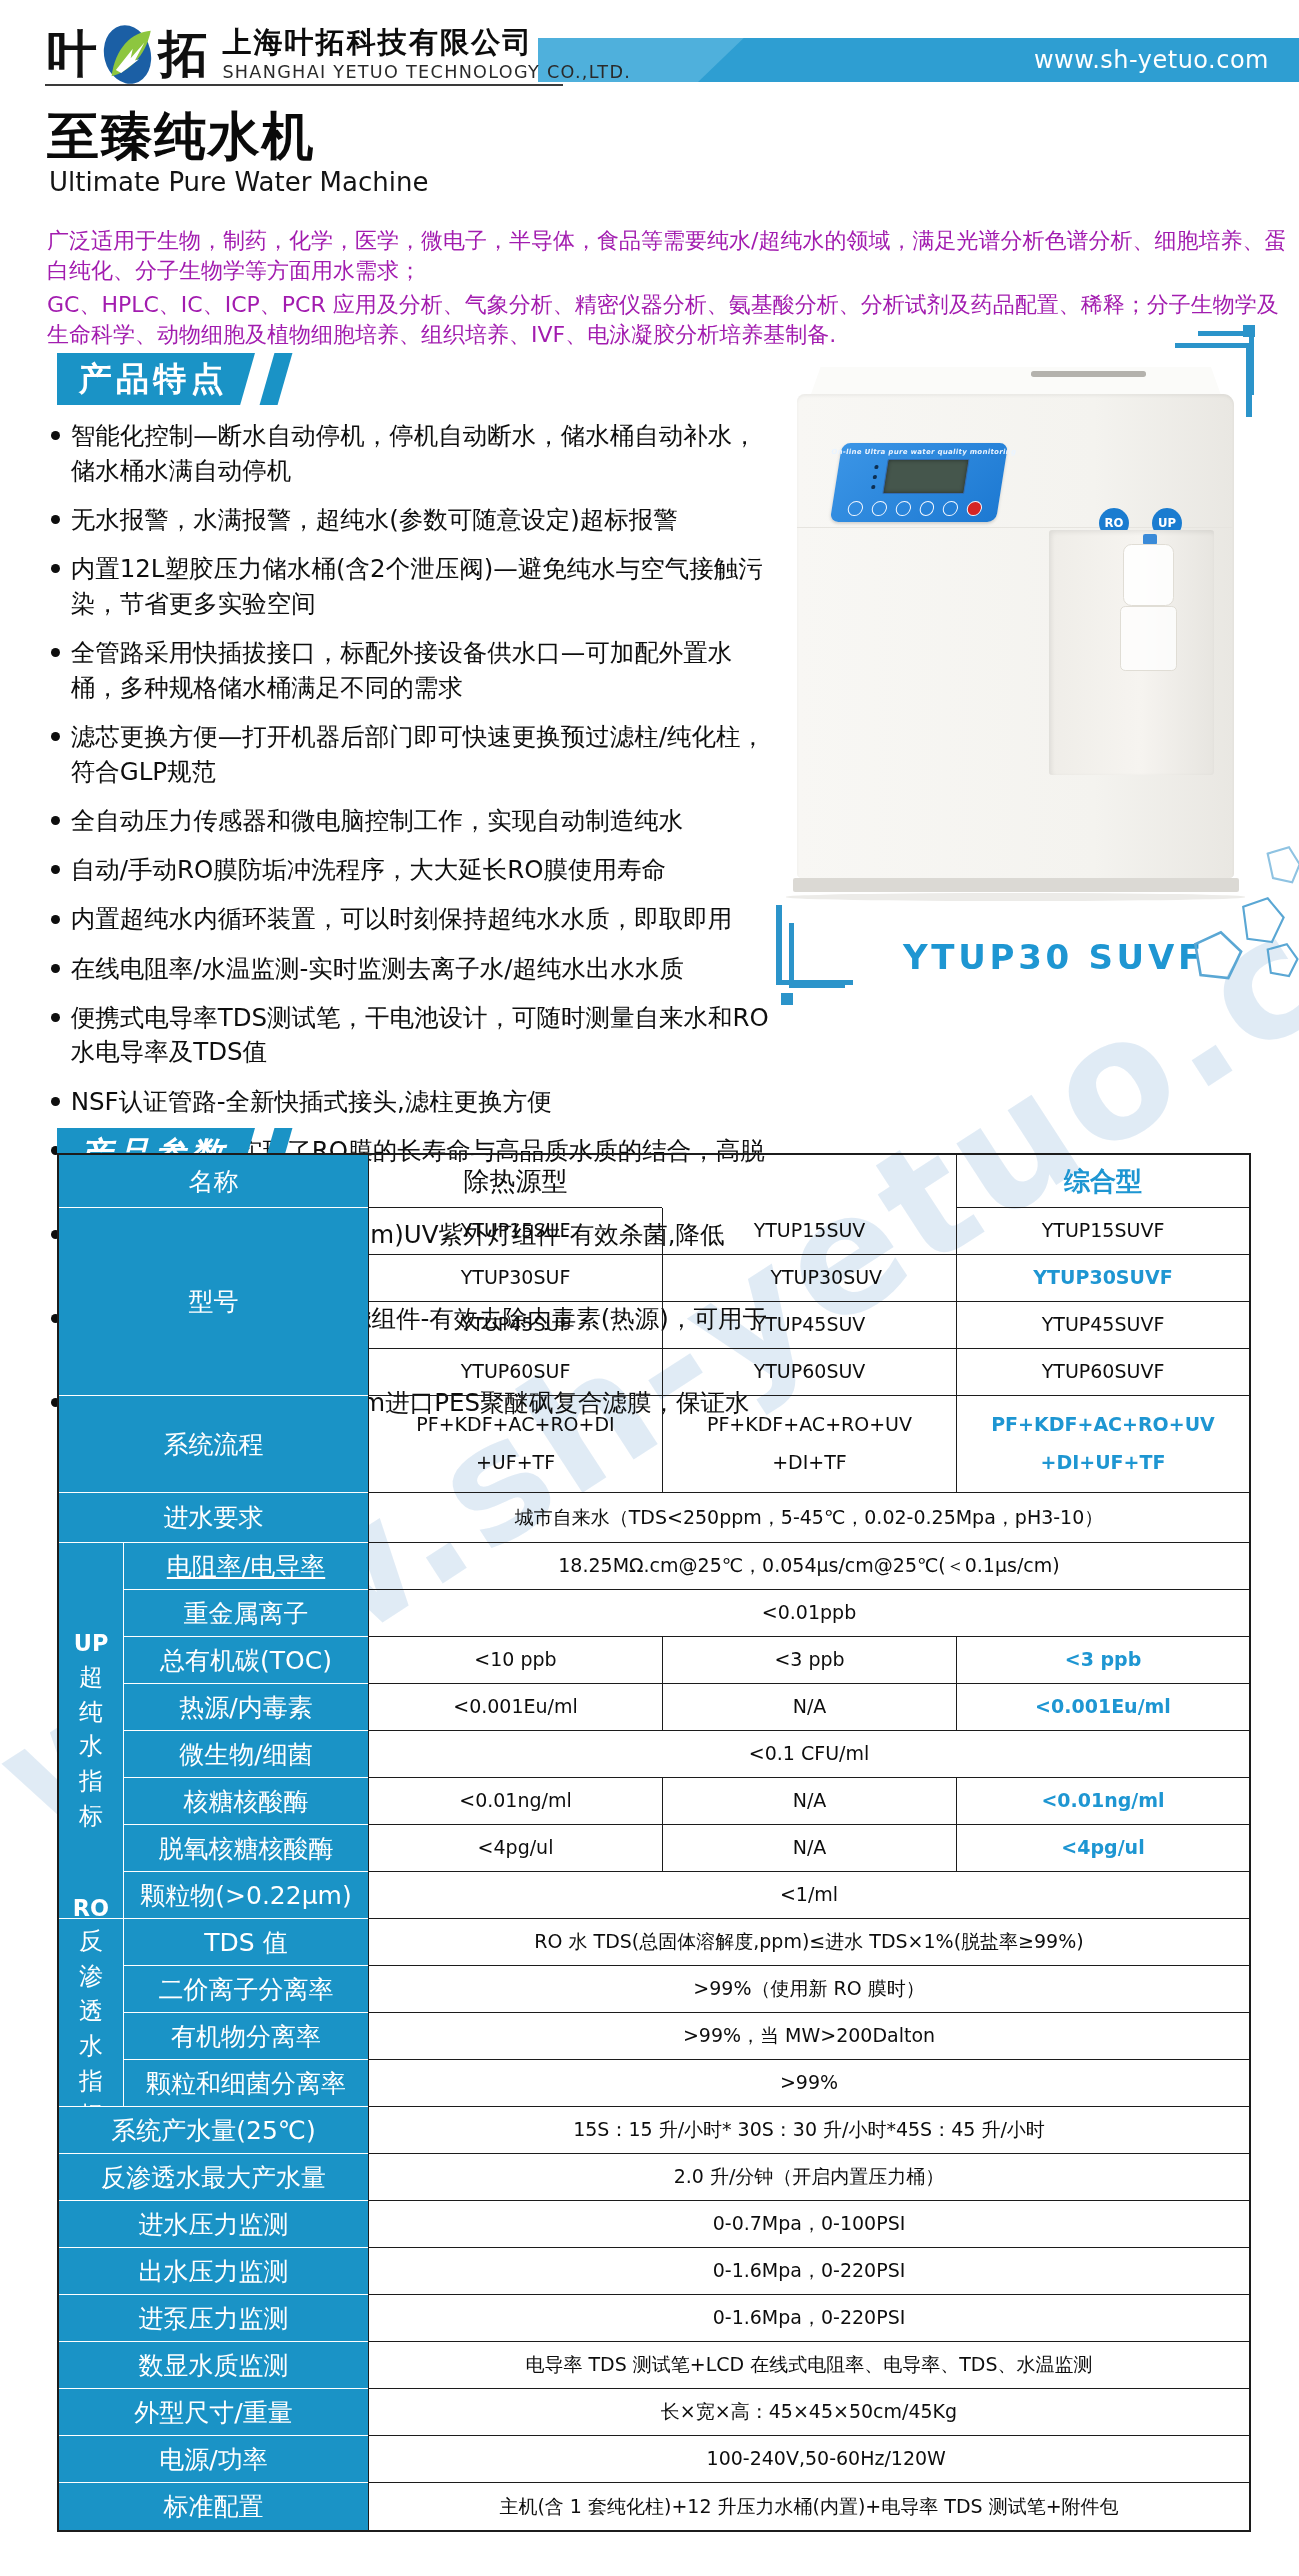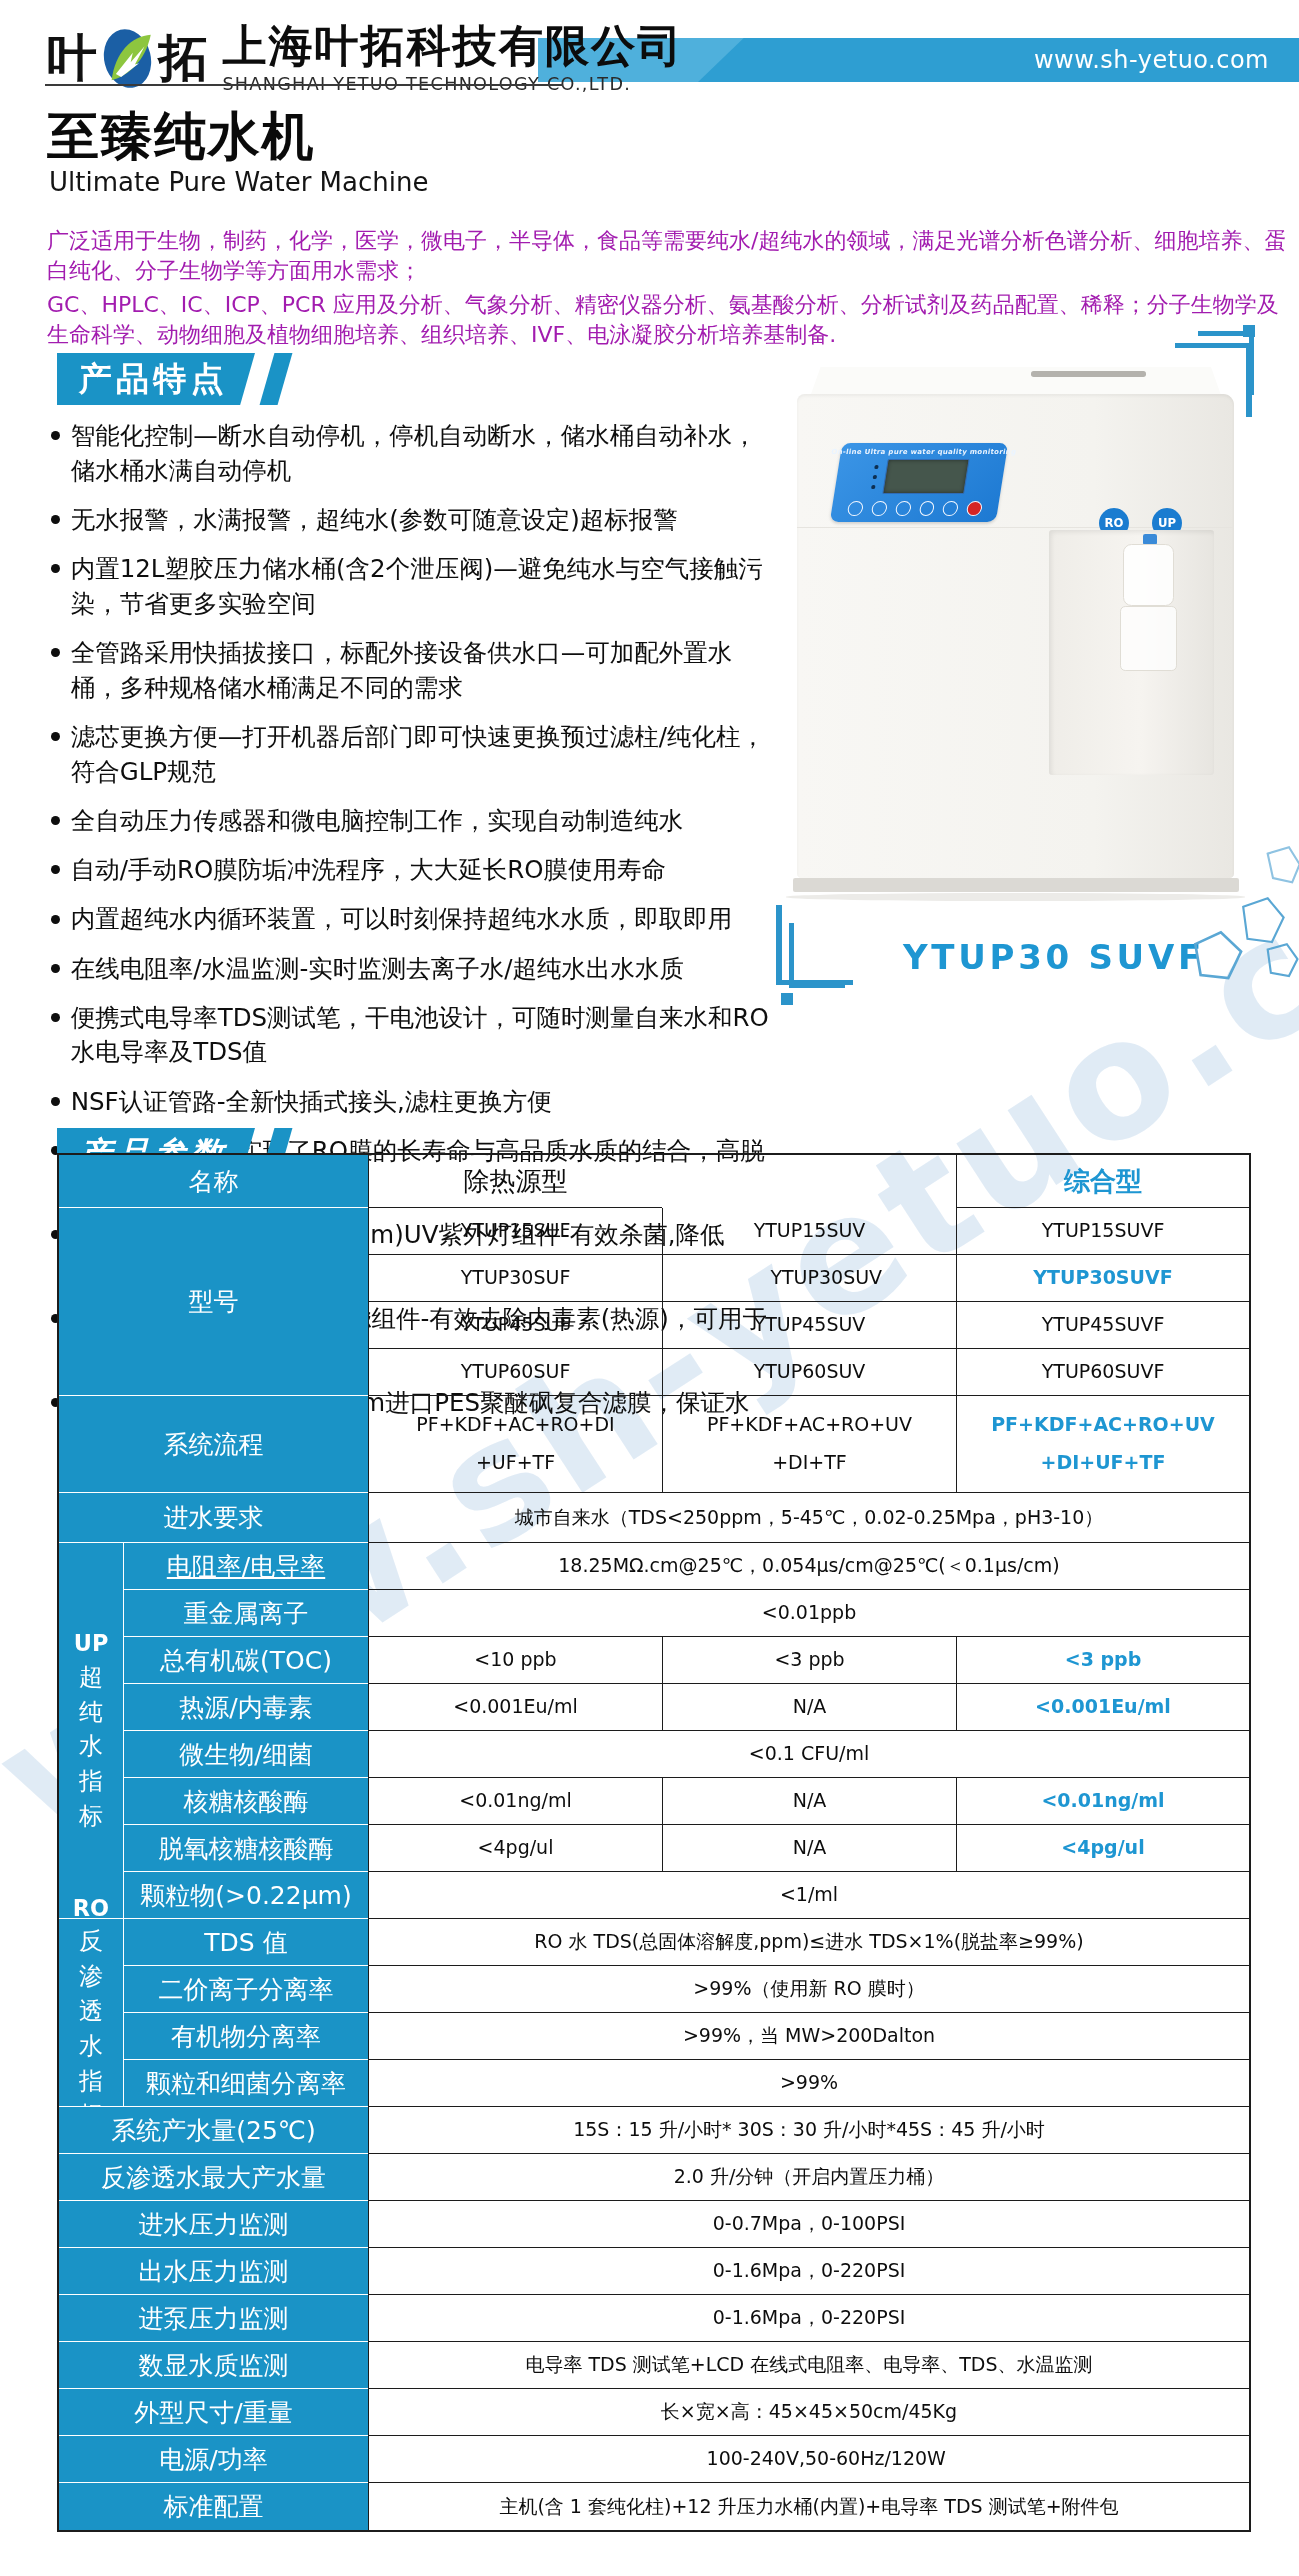--- a/index.html
+++ b/index.html
@@ -19,21 +19,21 @@
   .topbar{left:538px;top:38px;width:762px;height:44px;background:#4fb0dc;overflow:hidden;}
   .topbar .dark{position:absolute;left:0;top:0;width:100%;height:100%;background:#2e9ed2;
     clip-path:polygon(27% 0,100% 0,100% 100%,21% 100%);}
   .topbar .site{position:absolute;right:31px;top:0;height:44px;line-height:44px;color:#fff;
     font-size:24px;letter-spacing:0.5px;}
   
   .logo{left:47px;top:21.3px;display:flex;align-items:center;}
   .logo .zi{font-size:50px;font-weight:700;color:#101010;line-height:1;}
   .logo .emblem{width:55px;height:65px;margin:0 3.2px;}
   .brand{margin-left:14px;display:flex;flex-direction:column;}
-  .brand .cn{font-size:44px;font-weight:700;letter-spacing:2.1px;color:#0c0c0c;line-height:1.15;}
+  .brand .cn{font-size:29px;font-weight:700;letter-spacing:2.1px;color:#0c0c0c;line-height:1.15;}
   .brand .en{font-size:17.6px;letter-spacing:1.3px;color:#2a2a2a;margin-top:2.1px;}
   .rule{left:45px;top:84px;width:518px;height:1.6px;background:#3a3a3a;}
   
   .h1{left:47px;top:102px;font-size:52px;font-weight:700;letter-spacing:1.6px;color:#0a0a0a;}
   .h2{left:49px;top:167px;font-size:26px;color:#141414;}
   
   .intro{left:47px;top:226px;width:1243px;font-size:22px;line-height:1.38;color:#a21caf;}
   .intro p{margin:0 0 3.2px 0;}
   
   .badge{height:52px;width:277px;}

